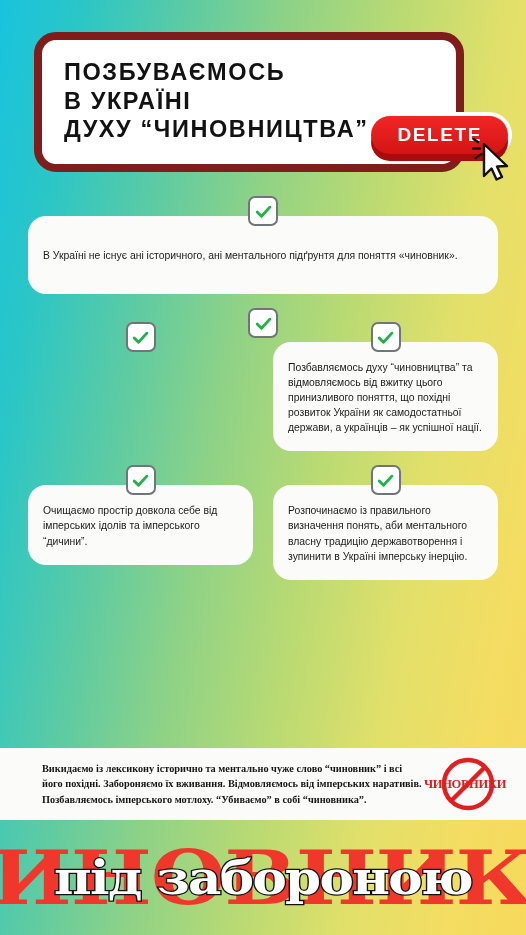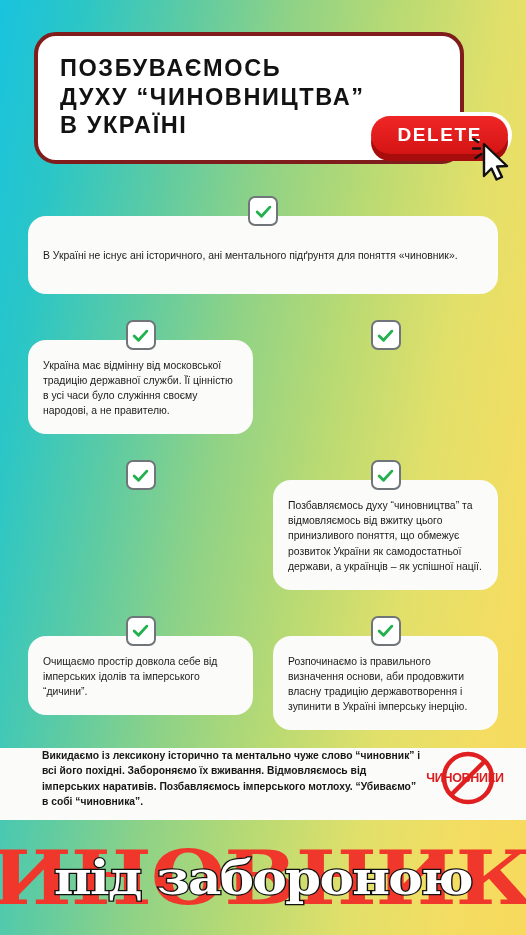--- a/index.html
+++ b/index.html
@@ -26,21 +26,21 @@
 
   
   .header-zone {
     position: relative;
     padding: 32px 34px 0 34px;
     height: 200px;
   }
 
   .title-box {
     background: #ffffff;
-    border: 4px solid #7f1d1d;
+    border: 8px solid #7f1d1d;
     border-radius: 22px;
     padding: 18px 22px 20px 22px;
     position: relative;
     z-index: 2;
     width: 430px;
   }
 
   .title-line {
     font-size: 23.5px;
     font-weight: 700;
@@ -86,21 +86,21 @@
     position: absolute;
     top: 196px;
     left: 0;
     right: 0;
     padding: 0 28px;
   }
 
   .card-row {
     display: flex;
     gap: 20px;
-    margin-bottom: 26px;
+    margin-bottom: 14px;
   }
 
   .card-col {
     flex: 1 1 0;
     position: relative;
     min-width: 0;
   }
 
   .check-badge {
     width: 30px;
@@ -139,21 +139,23 @@
 
   
   .footer-band {
     position: absolute;
     left: 0;
     right: 0;
     top: 748px;
     height: 72px;
     background: #fbfbf9;
     display: flex;
+    align-items: center;
     padding: 0 18px 0 42px;
+    font-family: Liberation Serif, serif;
   }
 
   .footer-text {
     font-size: 10.3px;
     line-height: 1.5;
     font-weight: 700;
     color: #161616;
     flex: 1;
   }
 
@@ -227,22 +229,22 @@
     z-index: 3;
   }
 </style>
 </head>
 <body>
 
 <div class="header-zone">
 
   <div class="title-box">
     <div class="title-line">ПОЗБУВАЄМОСЬ</div>
+    <div class="title-line">В УКРАЇНІ</div>
     <div class="title-line">ДУХУ “ЧИНОВНИЦТВА”</div>
-    <div class="title-line">В УКРАЇНІ</div>
   </div>
 
   <div class="delete-btn-wrap">
     <span class="delete-btn">DELETE</span>
     <svg class="cursor-icon" viewBox="0 0 42 46">
       <g stroke="#111111" stroke-width="2.4" stroke-linecap="round">
         <line x1="6" y1="4" x2="1.5" y2="1"></line>
         <line x1="8" y1="10.5" x2="1" y2="10.5"></line>
         <line x1="9.5" y1="16" x2="3.5" y2="20"></line>
       </g>
@@ -266,49 +268,39 @@
     </div>
   </div>
 
   <div class="card-row">
     <div class="card-col">
       <div class="check-badge">
         <svg viewBox="0 0 24 24">
             <path d="M4 12.5 L9.5 18 L20 6.5" fill="none" stroke="#22b14c" stroke-width="3.6" stroke-linecap="round" stroke-linejoin="round"></path>
           </svg>
       </div>
+    </div>
+  </div>
+
+  <div class="card-row">
+    <div class="card-col">
+      <div class="check-badge">
+        <svg viewBox="0 0 24 24">
+            <path d="M4 12.5 L9.5 18 L20 6.5" fill="none" stroke="#22b14c" stroke-width="3.6" stroke-linecap="round" stroke-linejoin="round"></path>
+          </svg>
+      </div>
+    </div>
+    <div class="card-col">
+      <div class="check-badge">
+        <svg viewBox="0 0 24 24">
+            <path d="M4 12.5 L9.5 18 L20 6.5" fill="none" stroke="#22b14c" stroke-width="3.6" stroke-linecap="round" stroke-linejoin="round"></path>
+          </svg>
+      </div>
       <div class="card">
-        <div class="card-text">Україна має відмінну від московської традицію державної служби. Її цінністю в усі часи було служіння своєму народові, а не правителю.</div>
-      </div>
-    </div>
-    <div class="card-col">
-      <div class="check-badge">
-        <svg viewBox="0 0 24 24">
-            <path d="M4 12.5 L9.5 18 L20 6.5" fill="none" stroke="#22b14c" stroke-width="3.6" stroke-linecap="round" stroke-linejoin="round"></path>
-          </svg>
-      </div>
-    </div>
-  </div>
-
-  <div class="card-row">
-    <div class="card-col">
-      <div class="check-badge">
-        <svg viewBox="0 0 24 24">
-            <path d="M4 12.5 L9.5 18 L20 6.5" fill="none" stroke="#22b14c" stroke-width="3.6" stroke-linecap="round" stroke-linejoin="round"></path>
-          </svg>
-      </div>
-    </div>
-    <div class="card-col">
-      <div class="check-badge">
-        <svg viewBox="0 0 24 24">
-            <path d="M4 12.5 L9.5 18 L20 6.5" fill="none" stroke="#22b14c" stroke-width="3.6" stroke-linecap="round" stroke-linejoin="round"></path>
-          </svg>
-      </div>
-      <div class="card">
-        <div class="card-text">Позбавляємось духу “чиновництва” та відмовляємось від вжитку цього принизливого поняття, що обмежує розвиток України як самодостатньої держави, а українців – як успішної нації.</div>
+        <div class="card-text">Позбавляємось духу “чиновництва” та відмовляємось від вжитку цього принизливого поняття, що похідні розвиток України як самодостатньої держави, а українців – як успішної нації.</div>
       </div>
     </div>
   </div>
 
   <div class="card-row">
     <div class="card-col">
       <div class="check-badge">
         <svg viewBox="0 0 24 24">
             <path d="M4 12.5 L9.5 18 L20 6.5" fill="none" stroke="#22b14c" stroke-width="3.6" stroke-linecap="round" stroke-linejoin="round"></path>
           </svg>
@@ -317,21 +309,21 @@
         <div class="card-text">Очищаємо простір довкола себе від імперських ідолів та імперського “дичини”.</div>
       </div>
     </div>
     <div class="card-col">
       <div class="check-badge">
         <svg viewBox="0 0 24 24">
             <path d="M4 12.5 L9.5 18 L20 6.5" fill="none" stroke="#22b14c" stroke-width="3.6" stroke-linecap="round" stroke-linejoin="round"></path>
           </svg>
       </div>
       <div class="card">
-        <div class="card-text">Розпочинаємо із правильного визначення основи, аби продовжити власну традицію державотворення і зупинити в Україні імперську інерцію.</div>
+        <div class="card-text">Розпочинаємо із правильного визначення понять, аби ментального власну традицію державотворення і зупинити в Україні імперську інерцію.</div>
       </div>
     </div>
   </div>
 
 </div>
 
 <div class="footer-band">
   <div class="footer-text">Викидаємо із лексикону історично та ментально чуже слово “чиновник” і всі його похідні. Забороняємо їх вживання. Відмовляємось від імперських наративів. Позбавляємось імперського мотлоху. “Убиваємо” в собі “чиновника”.</div>
   <div class="stamp">
     <span class="stamp-word">ЧИНОВНИКИ</span>

